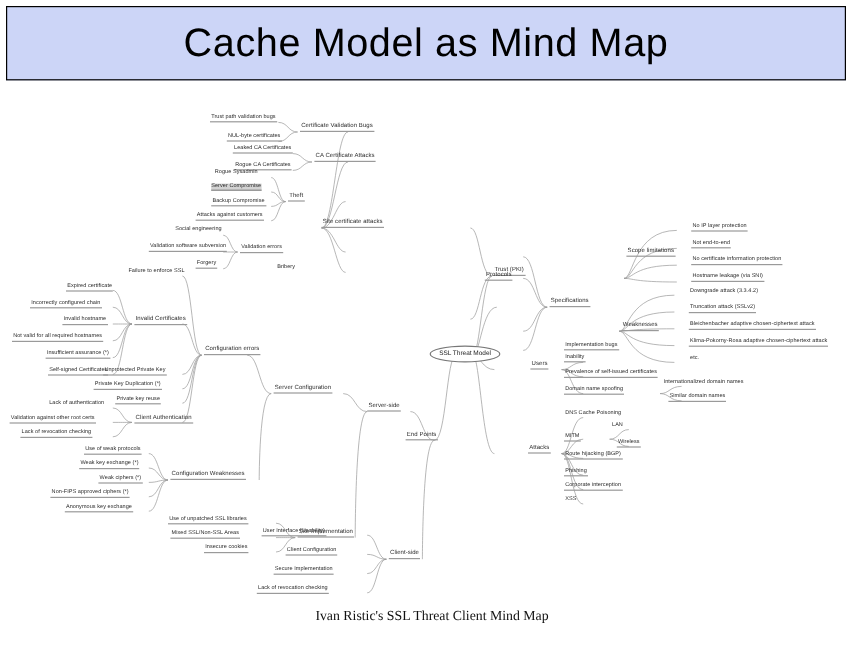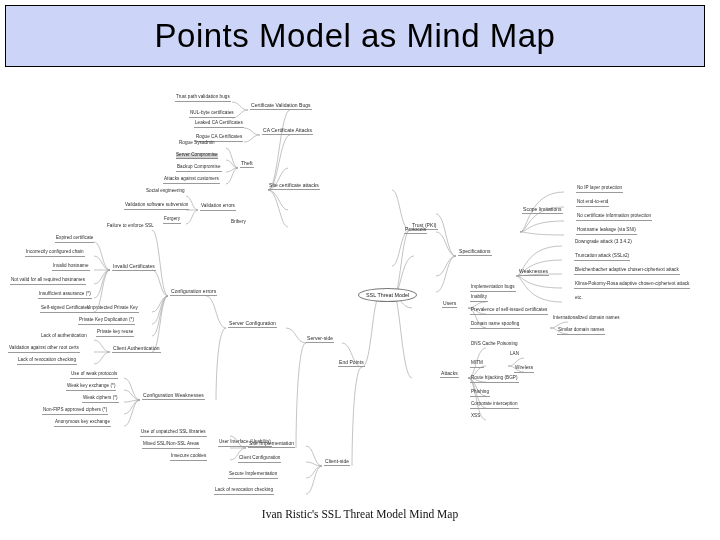--- a/index.html
+++ b/index.html
@@ -67,21 +67,21 @@
     font-family:"Liberation Serif", serif;
     font-size:11.5px;color:#111;
   }
 </style>
 </head>
 <body>
 
 <div id="slide">
 
   <div id="title-banner">
-    <span class="title-text">Points Model as Mind Map</span>
+    <span class="title-text">Cache Model as Mind Map</span>
   </div>
 
   <div id="mindmap">
 
     <svg width="720" height="430">
       <g fill="none" stroke="#9a9a9a" stroke-width="0.6">
 
         <path d="M394,216 C400,216 402,150 410,150"></path>
         <path d="M394,216 C400,216 402,176 414,176"></path>
         <path d="M394,216 C400,216 402,228 412,228"></path>
@@ -287,15 +287,15 @@
     <div class="node leaf" style="left:170px;top:374px;">Insecure cookies</div>
 
     <div class="node branch sz5" style="left:324px;top:379px;">Client-side</div>
     <div class="node leaf" style="left:218px;top:360px;">User Interface (Usability)</div>
     <div class="node leaf" style="left:238px;top:376px;">Client Configuration</div>
     <div class="node leaf" style="left:228px;top:392px;">Secure Implementation</div>
     <div class="node leaf" style="left:214px;top:408px;">Lack of revocation checking</div>
 
   </div>
 
-  <div id="caption">Ivan Ristic's SSL Threat Model Mind Map</div>
+  <div id="caption">Ivan Ristic's SSL Threat Client Mind Map</div>
 
 </div>
 
 </body></html>

